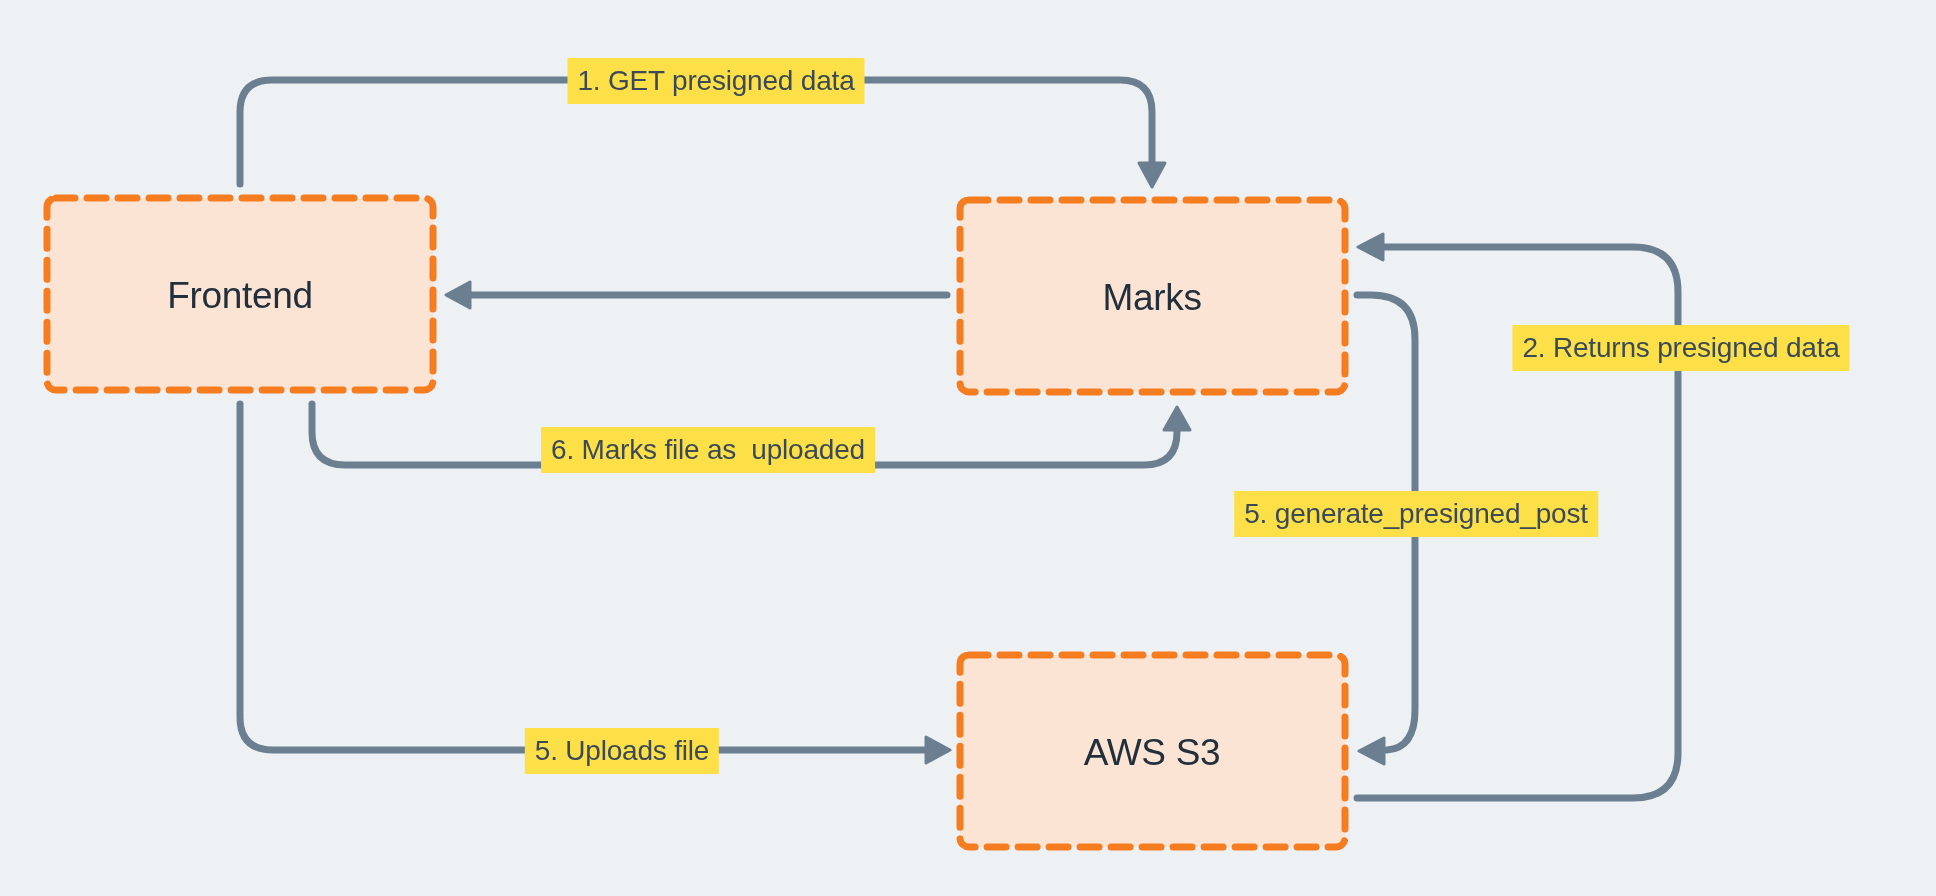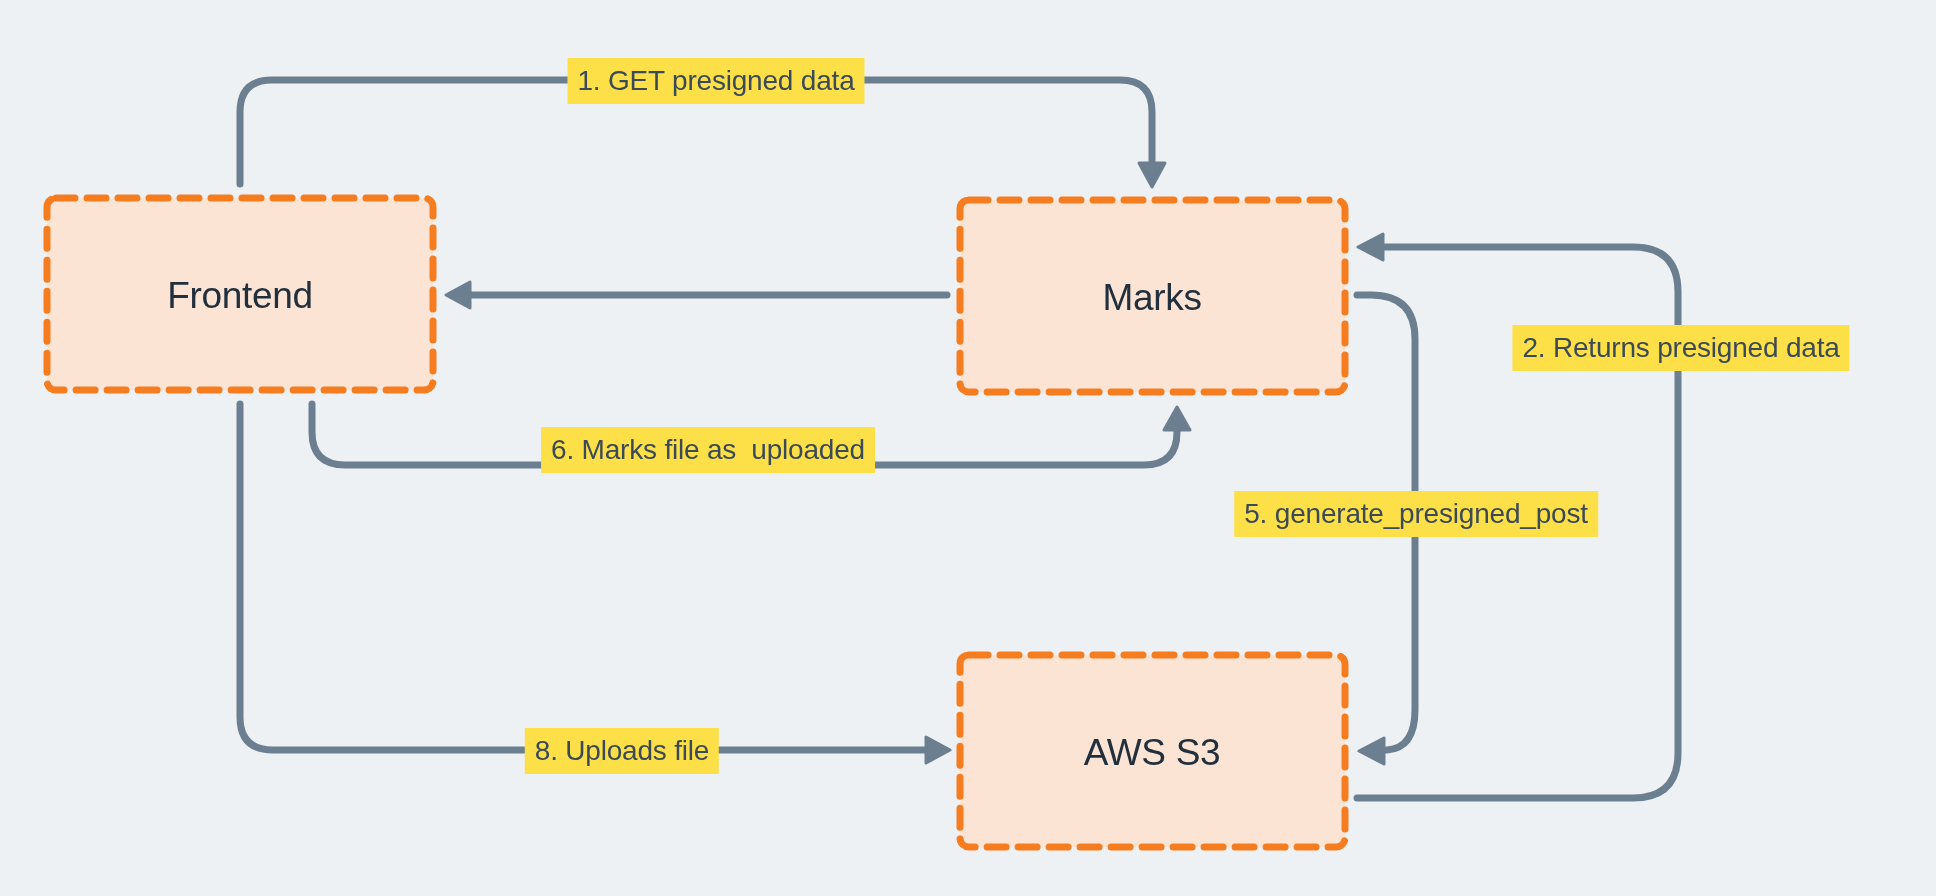--- a/index.html
+++ b/index.html
@@ -89,16 +89,16 @@
     <rect class="node-box" x="960" y="655" width="385" height="192" rx="9"></rect>
   </svg>
 
   <div class="label node-label" style="left:240px; top:295px;">Frontend</div>
   <div class="label node-label" style="left:1152px; top:297px;">Marks</div>
   <div class="label node-label" style="left:1152px; top:752px;text-align:center;">AWS S3</div>
 
   <div class="label edge-label" style="left:716px; top:81px;">1. GET presigned data</div>
   <div class="label edge-label" style="left:1416px; top:514px;">5. generate_presigned_post</div>
   <div class="label edge-label" style="left:1681px; top:348px;">2. Returns presigned data</div>
-  <div class="label edge-label" style="left:622px; top:751px;">8. Uploads file</div>
+  <div class="label edge-label" style="left:622px; top:751px;">5. Uploads file</div>
   <div class="label edge-label" style="left:708px; top:439px;margin-top:11px;">6. Marks file as  uploaded</div>
 
 </div>
 
 </body></html>

